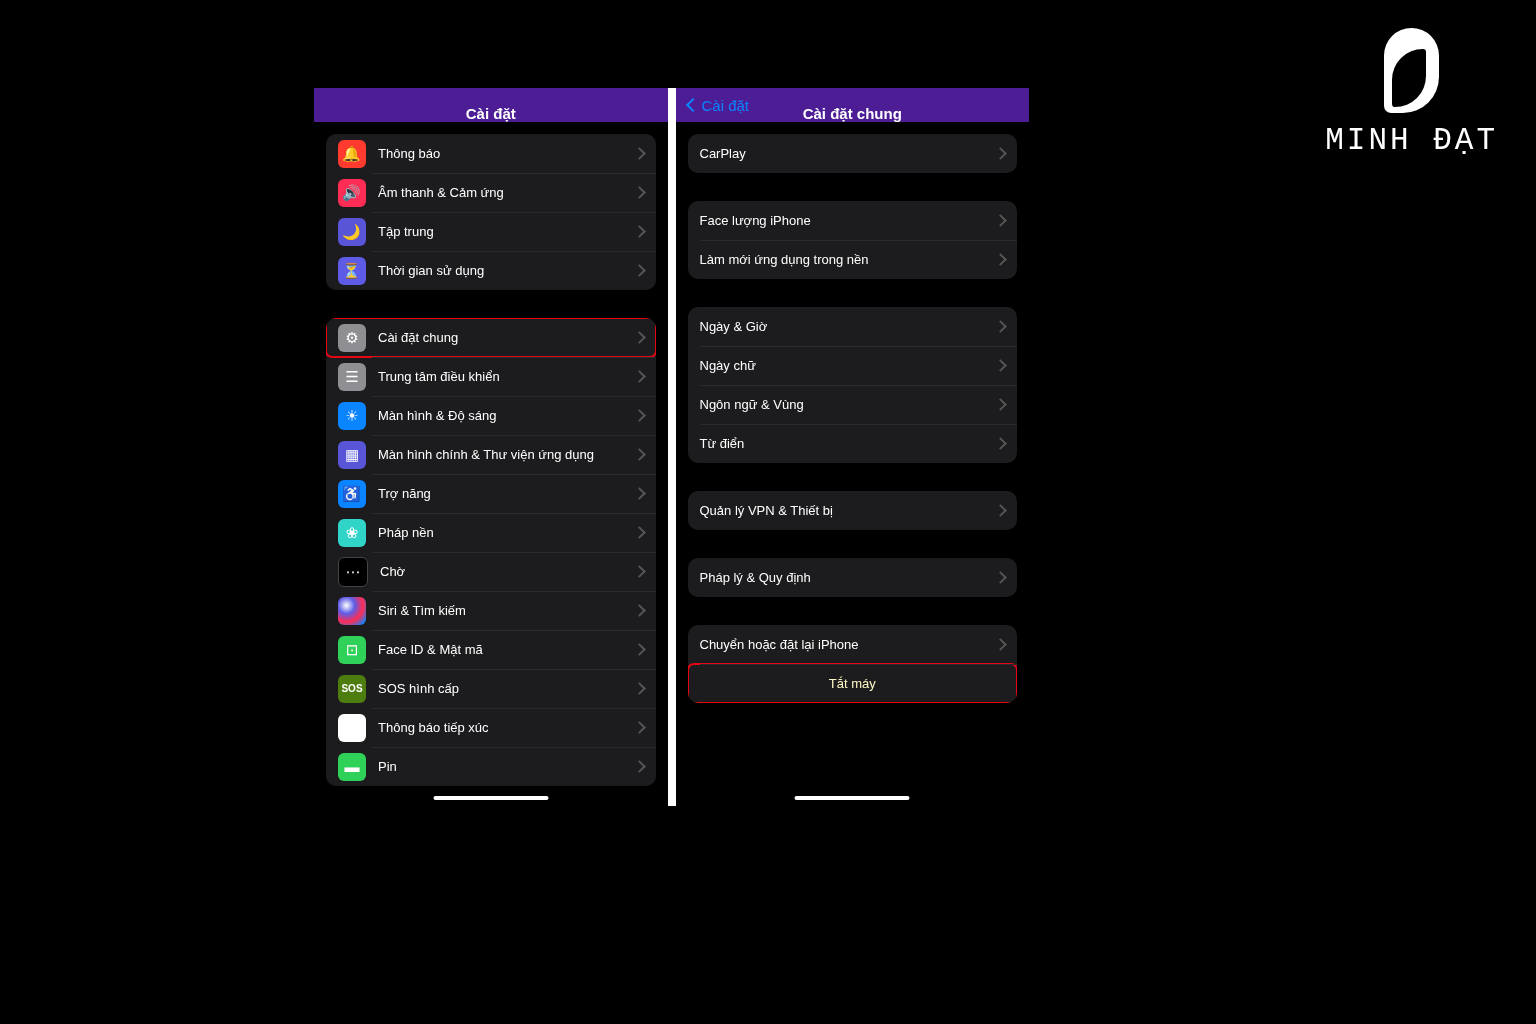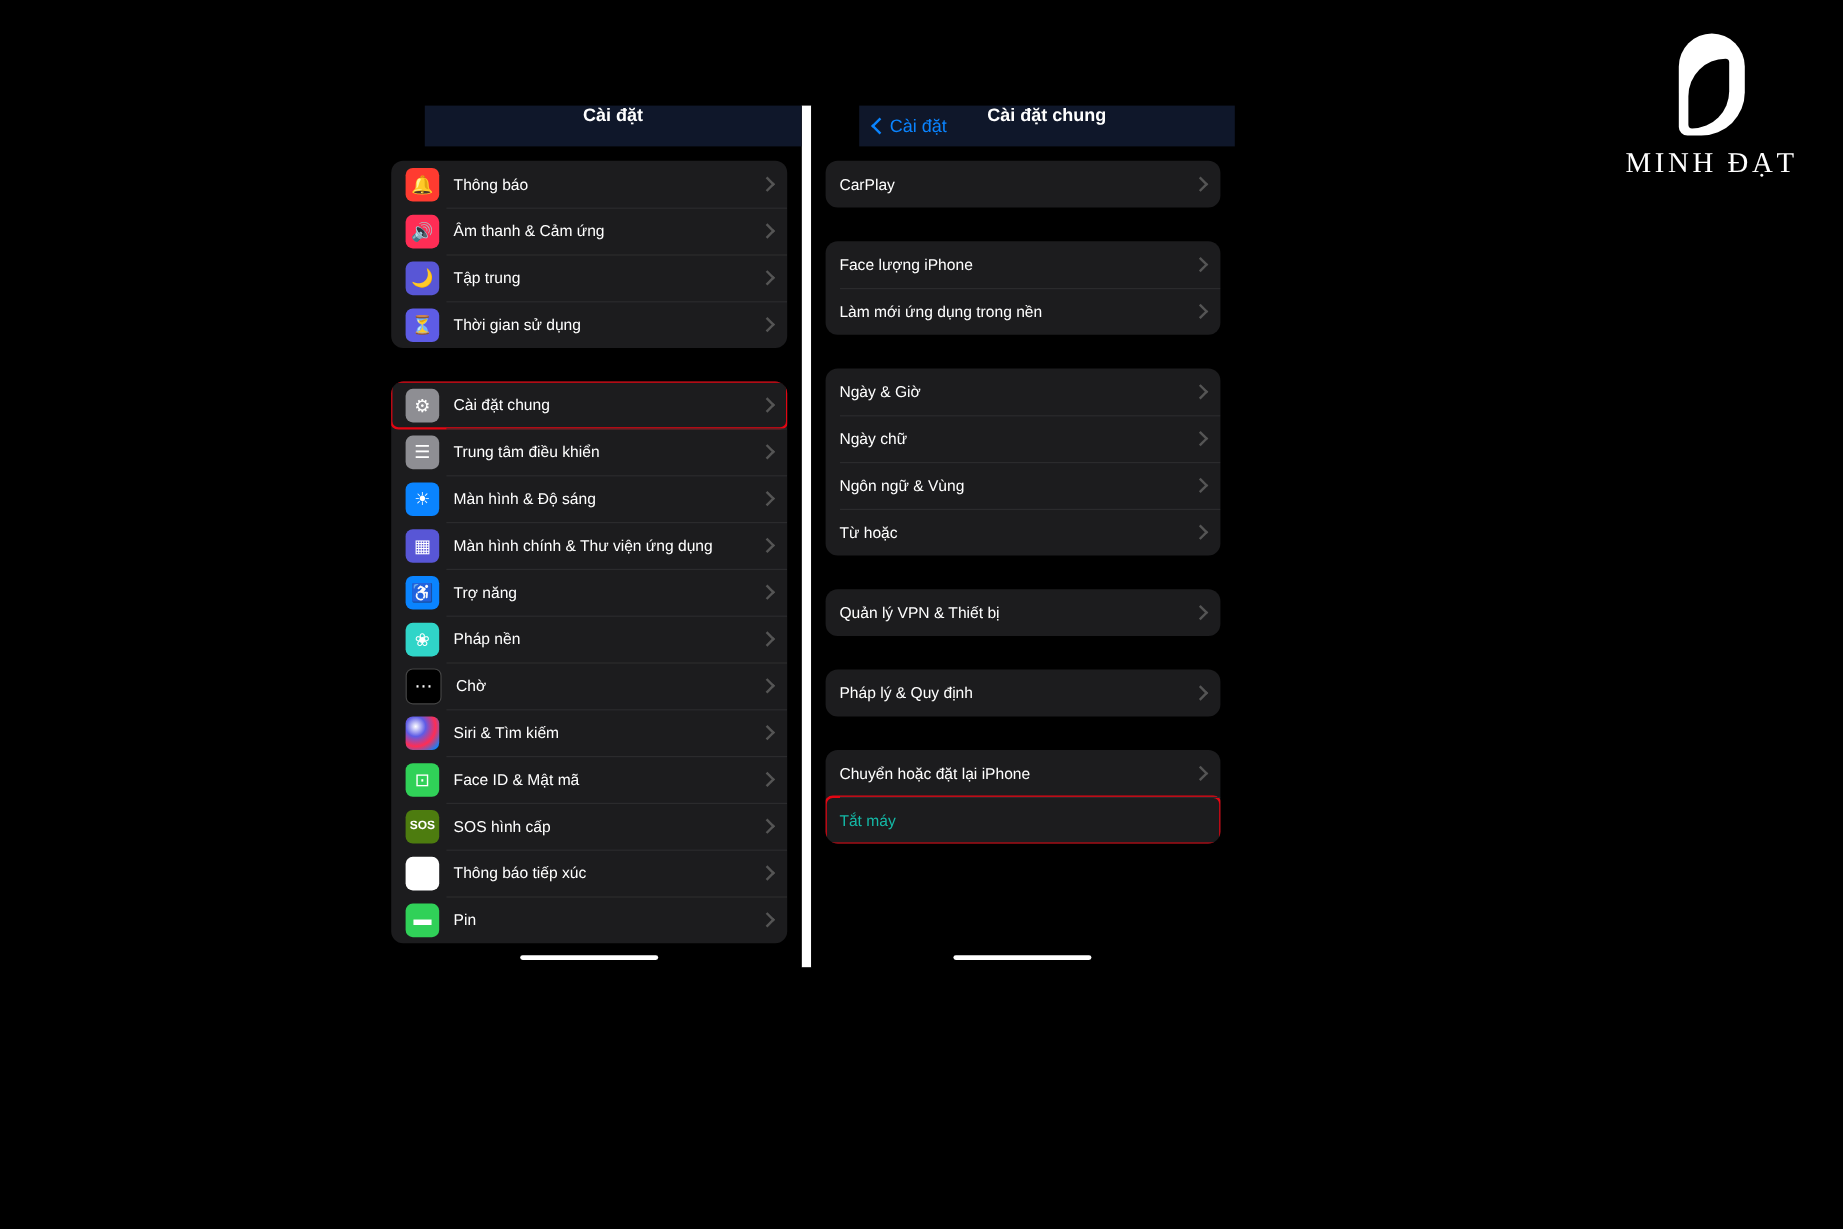--- a/index.html
+++ b/index.html
@@ -1,36 +1,36 @@
 <!DOCTYPE html>
 <html><head>
 <meta charset="utf-8">
 <style>
   html,body{margin:0;padding:0;width:1536px;height:1024px;background:#000;color:#fff;font-family:-apple-system,BlinkMacSystemFont,"Segoe UI",Helvetica,Arial,sans-serif;}
   .stage{position:absolute;left:314px;top:88px;width:715px;height:718px;background:#000;display:flex;}
   .phone{flex:1;background:#000;position:relative;}
   .divider{width:8px;background:#fff;}
-  .titlebar{height:34px;display:flex;align-items:flex-start;justify-content:center;background:#0f172a;position:relative;font-size:15px;font-weight:600;color:#fff;margin-left:40px;}
+  .titlebar{height:34px;display:flex;align-items:flex-end;justify-content:center;background:#4c1d95;position:relative;font-size:15px;font-weight:600;color:#fff;}
   .backbtn{position:absolute;left:12px;top:0;height:34px;display:flex;align-items:center;gap:4px;color:#0a84ff;font-size:15px;font-weight:400;}
   .content{padding:12px;}
   .group{background:#1c1c1e;border-radius:10px;overflow:hidden;margin-bottom:28px;}
   .cell{display:flex;align-items:center;height:39px;padding:0 12px;position:relative;}
   .cell + .cell::before{content:"";position:absolute;left:46px;right:0;top:0;height:1px;background:#2b2b2d;}
   .group.noicon .cell + .cell::before{left:12px;}
   .cell .label{flex:1;font-size:13px;color:#fff;}
-  .cell .label.accent{color:#14b8a6;}
+  .cell .label.accent{color:#fef9c3;text-align:center;}
   .chev{width:7px;height:7px;border-top:2px solid #555;border-right:2px solid #555;transform:rotate(45deg);}
   .icon{width:28px;height:28px;border-radius:6px;margin-right:12px;display:flex;align-items:center;justify-content:center;font-size:15px;color:#fff;}
   .redbox{outline:2px solid #e30613;outline-offset:-1px;border-radius:6px;}
   .homebar{position:absolute;bottom:6px;left:50%;transform:translateX(-50%);width:115px;height:4px;border-radius:3px;background:#fff;}
   
   .wm{position:absolute;right:38px;top:28px;text-align:center;color:#fff;}
   .wm-logo{width:55px;height:85px;border-radius:38px 38px 50px 10px;background:#fff;margin:0 auto 10px;position:relative;overflow:hidden;}
   .wm-logo::after{content:"";position:absolute;left:8px;bottom:6px;width:34px;height:58px;background:#000;border-radius:40px 4px 40px 4px;}
-  .wm-text{font-family:Liberation Serif, serif;font-size:24px;letter-spacing:3px;}
+  .wm-text{font-family:Liberation Mono, monospace;font-size:31px;letter-spacing:3px;}
   
   .i-bell{background:#ff3b30}
   .i-snd{background:#ff2d55}
   .i-moon{background:#5856d6}
   .i-time{background:#5e5ce6}
   .i-gear{background:#8e8e93}
   .i-cc{background:#8e8e93}
   .i-disp{background:#0a84ff}
   .i-home{background:#5856d6}
   .i-acc{background:#0a84ff}
@@ -179,21 +179,21 @@
           </div>
           <div class="cell">
             <div class="label">Ngày chữ</div>
             <div class="chev"></div>
           </div>
           <div class="cell">
             <div class="label">Ngôn ngữ &amp; Vùng</div>
             <div class="chev"></div>
           </div>
           <div class="cell">
-            <div class="label">Từ hoặc</div>
+            <div class="label">Từ điển</div>
             <div class="chev"></div>
           </div>
         </div>
         <div class="group noicon">
           <div class="cell">
             <div class="label">Quản lý VPN &amp; Thiết bị</div>
             <div class="chev"></div>
           </div>
         </div>
         <div class="group noicon">

